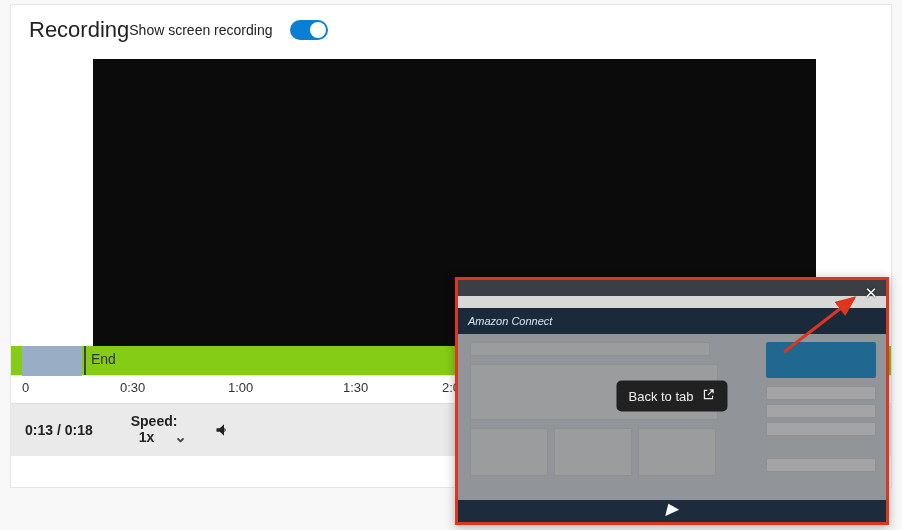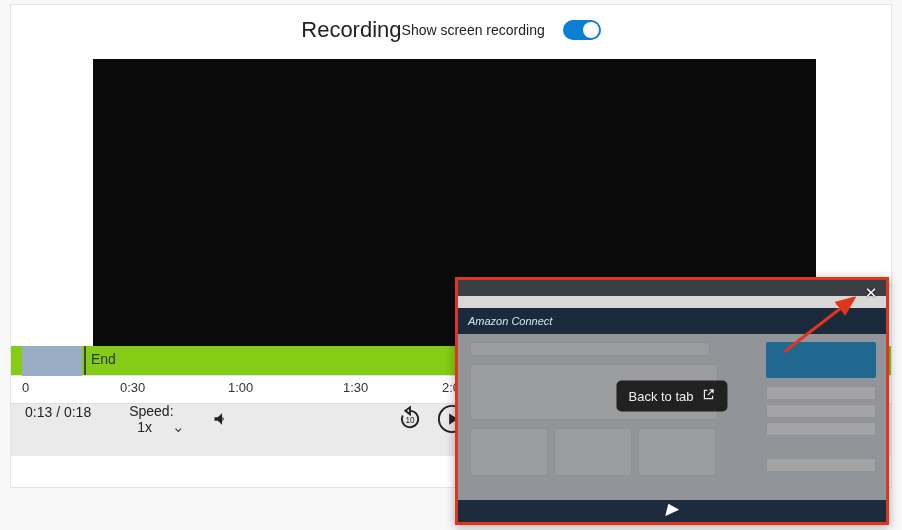--- a/index.html
+++ b/index.html
@@ -15,21 +15,21 @@
     .panel {
       background: #fff;
       border: 1px solid #e5e5e5;
       width: 100%;
       height: 484px;
       position: relative;
     }
     .panel-header {
       display: flex;
       align-items: center;
-      justify-content: center;
+      justify-content: flex-start;
       padding: 10px 18px 14px 18px;
       height: 54px;
     }
     .panel-title {
       font-size: 22px;
       font-weight: 500;
       color: #222;
     }
     .toggle-wrap {
       display: flex;
@@ -95,25 +95,26 @@
       position: relative;
       font-size: 13px;
       color: #333;
       border-bottom: 1px solid #ddd;
     }
     .tick { position: absolute; top: 4px; }
     .controls {
       height: 52px;
       background: #eaeaea;
       display: flex;
-      align-items: flex-start;
+      align-items: center;
       padding: 0 14px;
       gap: 22px;
       font-size: 14px;
       color: #222;
+      font-weight: bold;
     }
     .speed-block { display: flex; flex-direction: column; line-height: 1.1; margin-left: 16px;}
     .speed-row { display: flex; align-items: center; gap: 20px; margin-left: 8px;}
     .chev { font-size: 15px; color:#444; cursor:pointer; }
     .vol, .replay, .play-main {
       display: inline-flex; align-items: center; justify-content: center;
       width: 30px; height: 30px; color: #222;
     }
     .replay svg, .play-main svg, .vol svg { display:block; }
     .ctrl-spacer { flex: 1; }
@@ -247,34 +248,20 @@
         <span>1x</span>
         <span class="chev">⌄</span>
       </span>
     </div>
     <span class="vol">
       <svg width="20" height="20" viewBox="0 0 24 24">
           <path fill="#222" d="M3 10v4h4l5 5V5L7 10H3zm11 2a3 3 0 0 0-1.5-2.6v5.2A3 3 0 0 0 14 12z"></path>
         </svg>
     </span>
     <div class="ctrl-spacer"></div>
-    <div class="controls-right">
-      <span class="replay">
-        <svg width="28" height="28" viewBox="0 0 24 24">
-            <path fill="none" stroke="#222" stroke-width="1.6" d="M12 5a7 7 0 1 1-6.3 4M12 5V2L8 5l4 3V5"></path>
-            <text x="12" y="15" font-size="7" text-anchor="middle" fill="#222">10</text>
-          </svg>
-      </span>
-      <span class="play-main">
-        <svg width="32" height="32" viewBox="0 0 32 32">
-            <circle cx="16" cy="16" r="14" fill="none" stroke="#222" stroke-width="2"></circle>
-            <path d="M13 10l9 6-9 6z" fill="#222"></path>
-          </svg>
-      </span>
-    </div>
   </div>
 </div>
 
 <div class="pip">
   <div class="pip-inner">
     <div class="browser-top"></div>
     <div class="browser-url"></div>
     <div class="connect-header">
       <span class="connect-title">Amazon Connect</span>
     </div>

